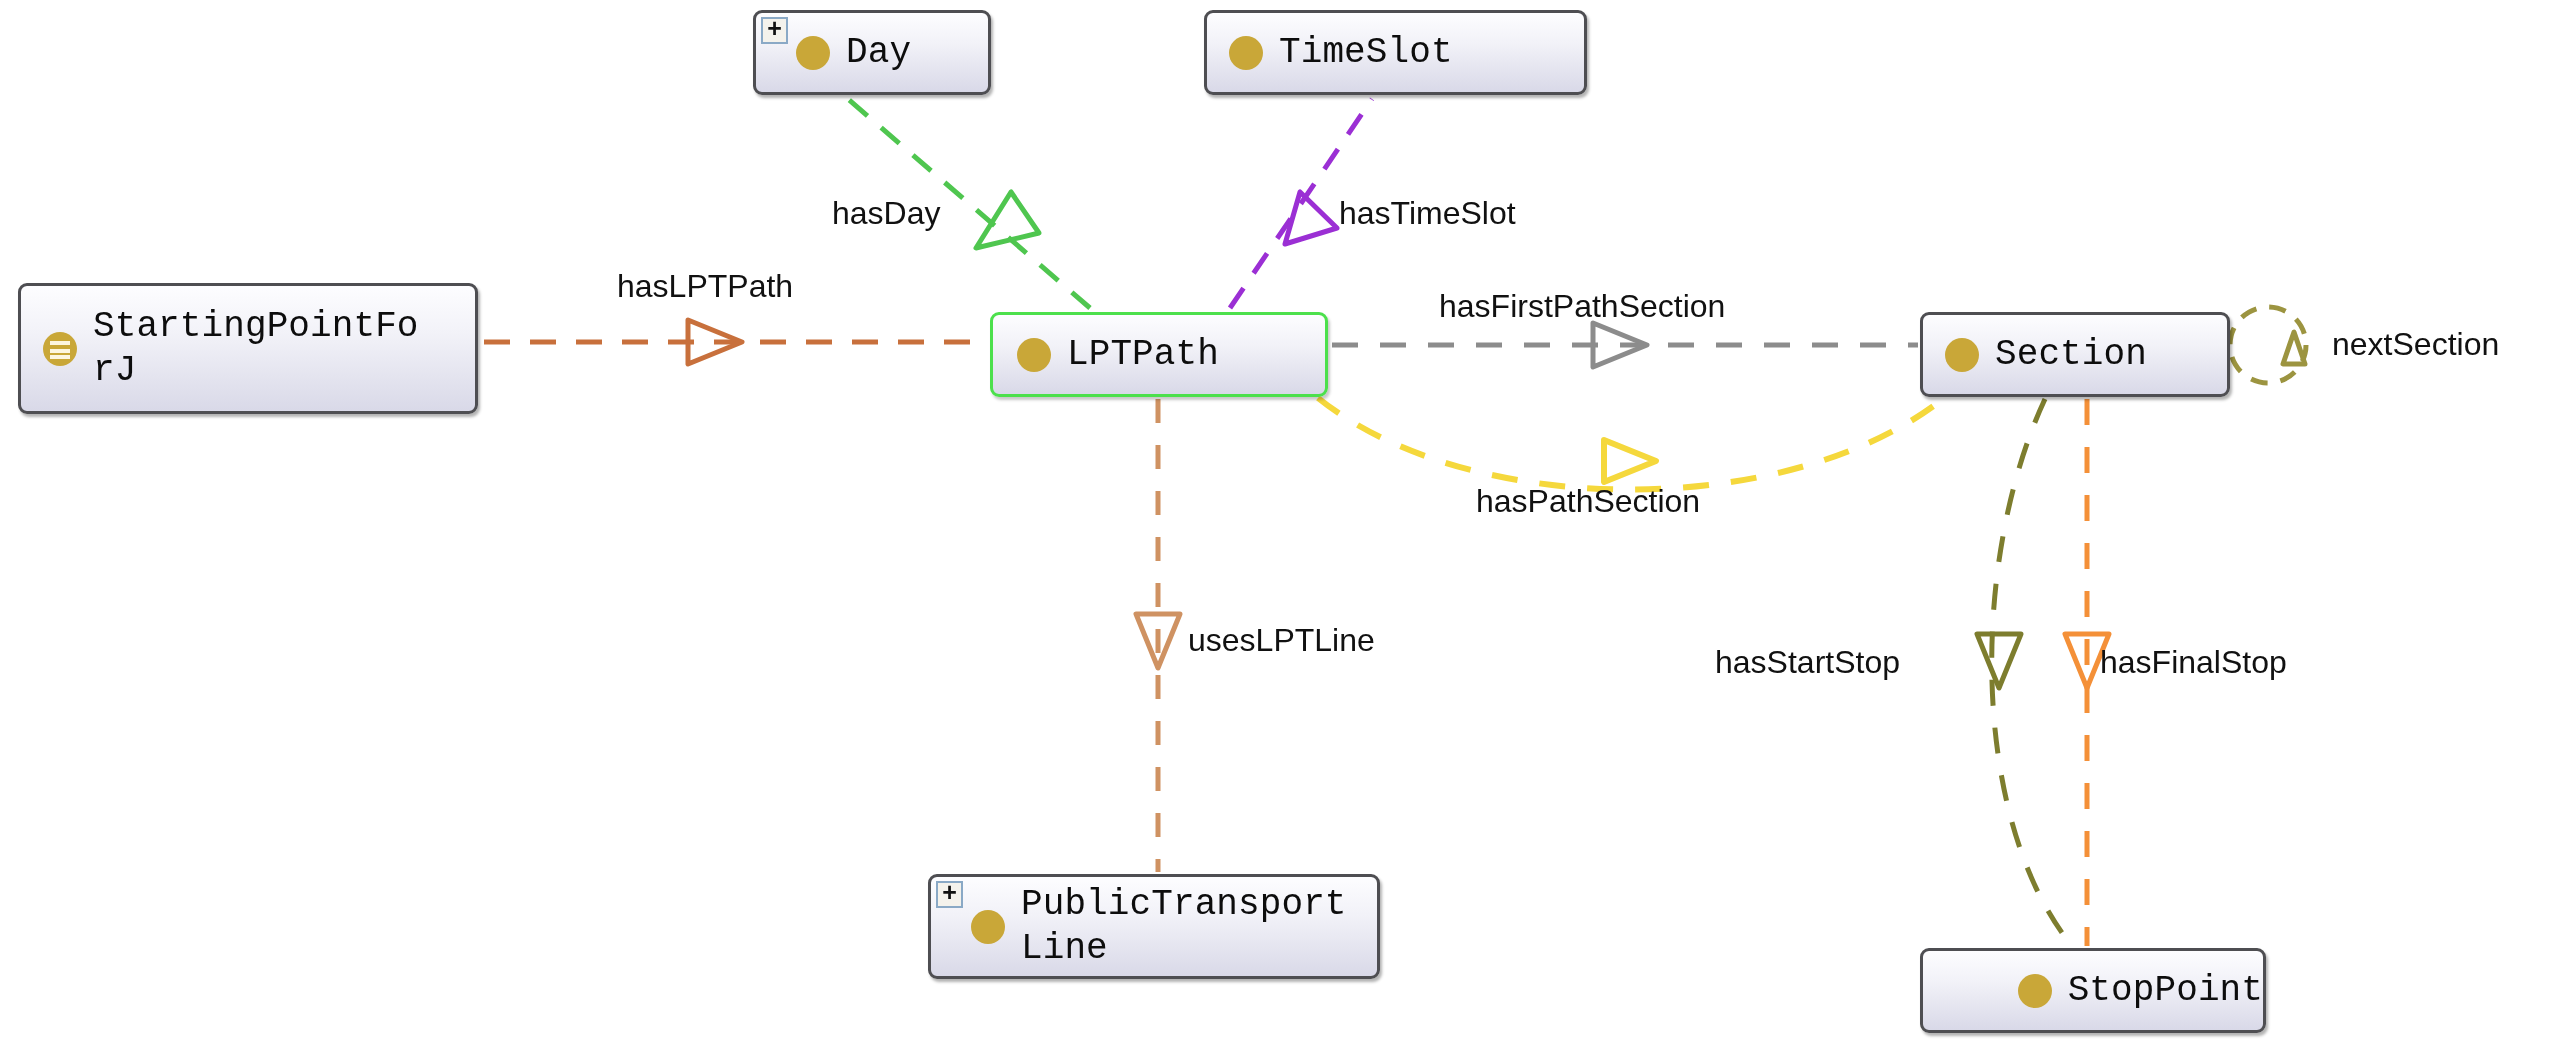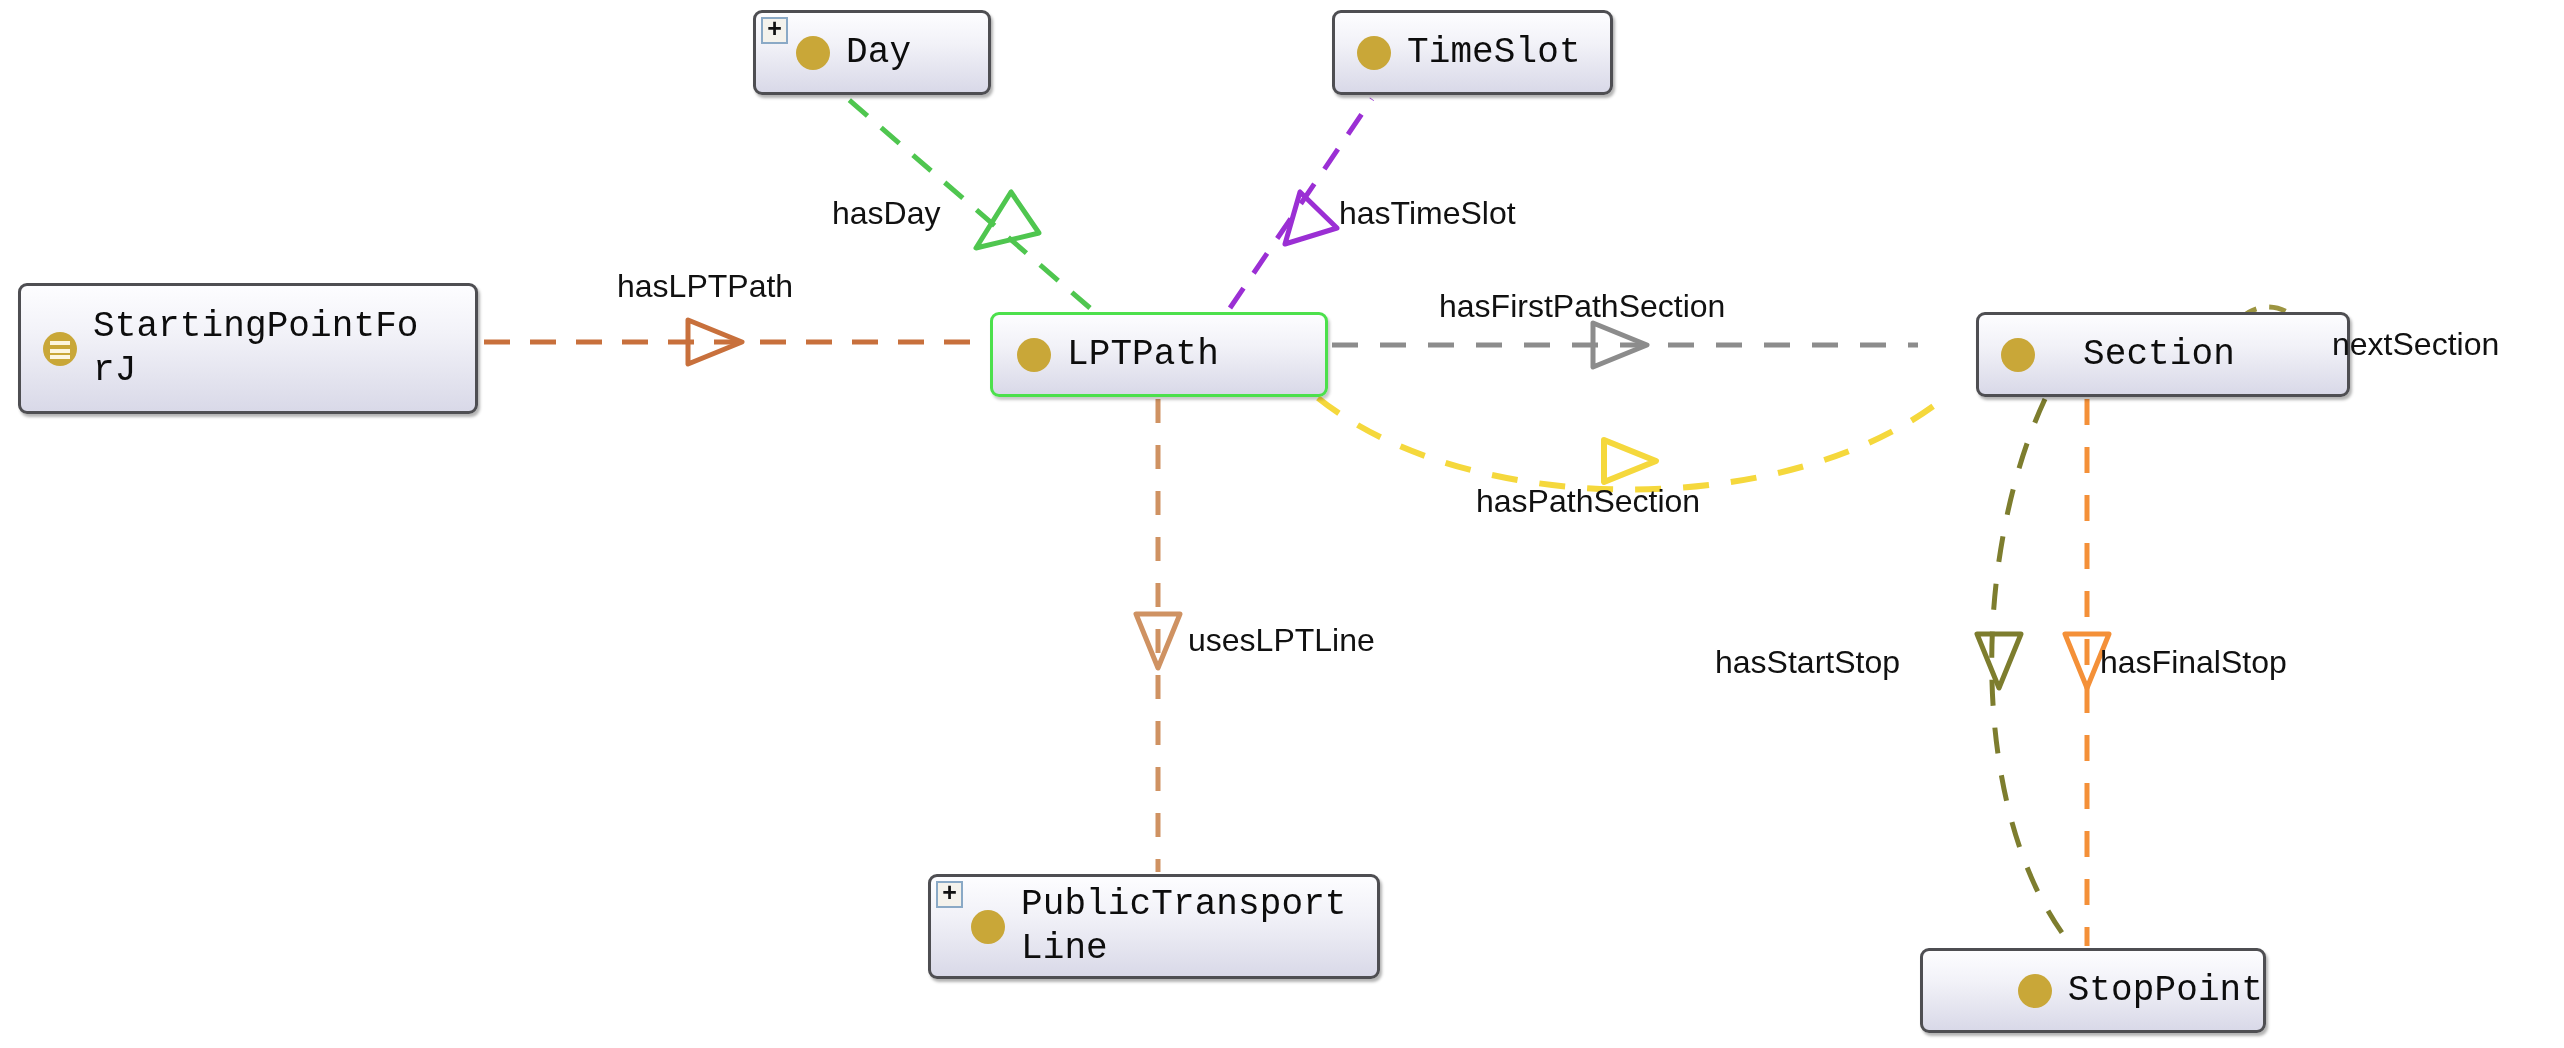--- a/index.html
+++ b/index.html
@@ -177,31 +177,31 @@
   </div>
 
   <div class="node" id="node-day" style="left: 753px; top: 10px; width: 238px; height: 85px; padding-left: 40px;">
     <span class="expander">
         <span>+</span>
       </span>
     <span class="node-icon"></span>
     <span class="node-label">Day</span>
   </div>
 
-  <div class="node" id="node-timeSlot" style="left: 1332px; top: 10px; width: 281px; height: 85px;">
+  <div class="node" id="node-timeSlot" style="left: 1204px; top: 10px; width: 383px; height: 85px;">
     <span class="node-icon"></span>
     <span class="node-label">TimeSlot</span>
   </div>
 
   <div class="node selected" id="node-lptPath" style="left: 990px; top: 312px; width: 338px; height: 85px;">
     <span class="node-icon"></span>
     <span class="node-label">LPTPath</span>
   </div>
 
-  <div class="node" id="node-section" style="left: 1976px; top: 312px; width: 374px; height: 85px; gap: 32px;">
+  <div class="node" id="node-section" style="left: 1920px; top: 312px; width: 310px; height: 85px;">
     <span class="node-icon"></span>
     <span class="node-label">Section</span>
   </div>
 
   <div class="node" id="node-publicTransportLine" style="left: 928px; top: 874px; width: 452px; height: 105px; padding-left: 40px;">
     <span class="expander">
         <span>+</span>
       </span>
     <span class="node-icon"></span>
     <span class="node-label">PublicTransport

